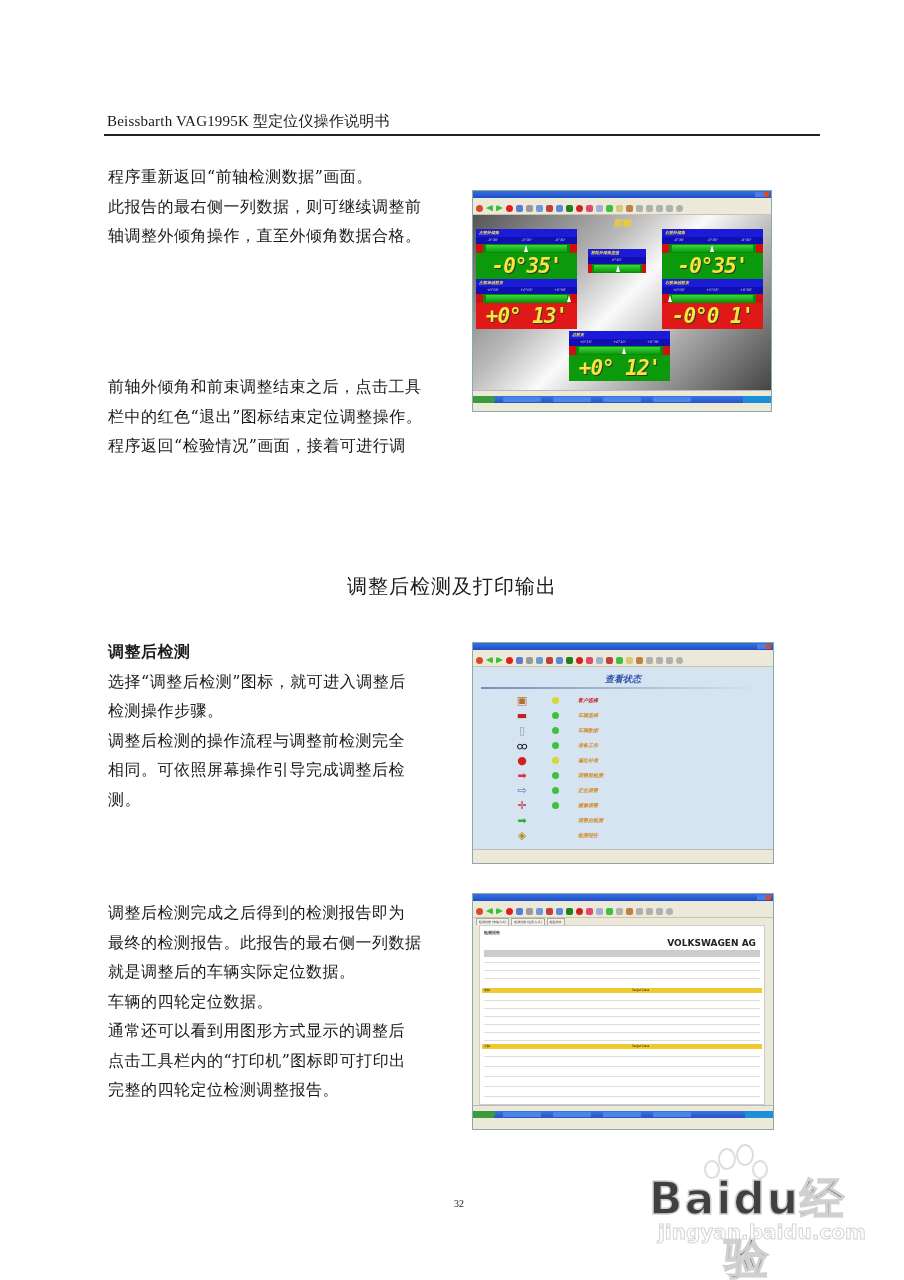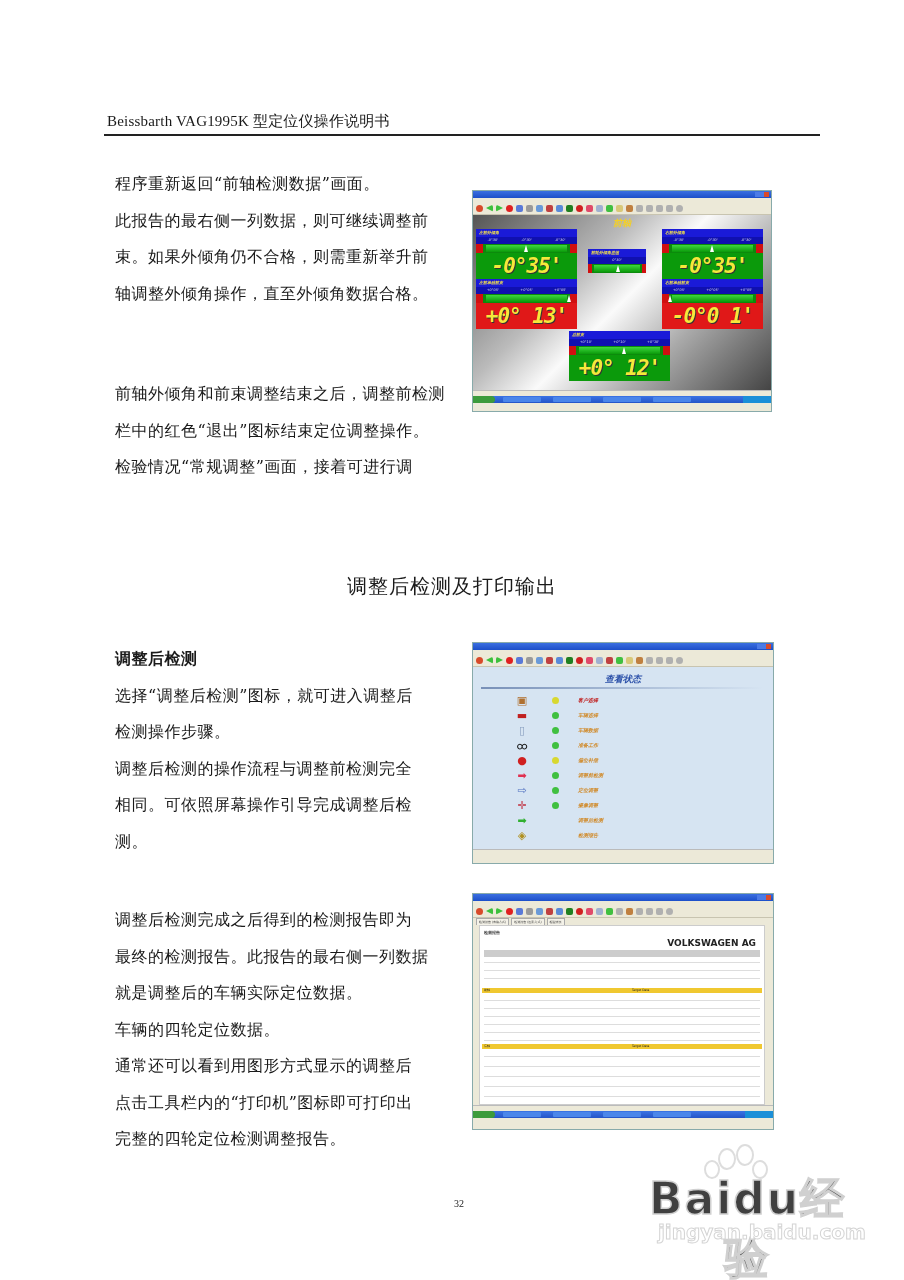--- a/index.html
+++ b/index.html
@@ -1,20 +1,20 @@
 <!DOCTYPE html>
 <html><head>
 <meta charset="utf-8">
 <style>
   html,body{margin:0;padding:0;background:#fff;}
   body{width:904px;height:1280px;position:relative;overflow:hidden;font-family:"DejaVu Serif","Liberation Serif",serif;color:#1a1a1a;}
   .hdr{position:absolute;left:107px;top:112px;font-size:15px;font-family:"Liberation Serif","DejaVu Serif",serif;letter-spacing:0.2px;}
   .hdr-line{position:absolute;left:104px;top:134px;width:716px;height:1.5px;background:#222;}
   .para{position:absolute;left:108px;width:345px;font-size:16px;line-height:29.5px;letter-spacing:0.5px;}
-  .para p{margin:7px;}
+  .para p{margin:0;}
   .sec-title{position:absolute;left:0;width:904px;top:573px;text-align:center;font-size:20px;font-family:"DejaVu Sans","Liberation Sans",sans-serif;letter-spacing:1px;}
   .sub-title{font-weight:bold;}
   .pageno{position:absolute;left:454px;top:1198px;font-size:10px;font-family:"Liberation Serif",serif;}
   .watermark{position:absolute;left:640px;top:1148px;width:215px;height:100px;color:#e8e8e8;}
   .wm-big{position:absolute;left:0;top:22px;font-size:44px;font-weight:bold;font-family:"DejaVu Sans",sans-serif;color:#404040;-webkit-text-stroke:1.5px #d0d0d0;letter-spacing:2px;text-align:center;}
   .wm-small{position:absolute;left:18px;top:72px;font-size:20px;font-weight:bold;font-family:"DejaVu Sans",sans-serif;color:#fff;-webkit-text-stroke:1px #d4d4d4;}
   .paw{position:absolute;border:2px solid #ddd;border-radius:50%;background:#fff;}
 
   
   .win{position:absolute;border:1px solid #8aa;background:#ece9d8;overflow:hidden;font-family:"DejaVu Sans",sans-serif;}
@@ -63,27 +63,26 @@
 </style>
 </head>
 <body>
 
 <div class="hdr">Beissbarth VAG1995K 型定位仪操作说明书</div>
 <div class="hdr-line"></div>
 
 <div class="para" style="top:162px;">
   <p>程序重新返回“前轴检测数据”画面。</p>
   <p>此报告的最右侧一列数据，则可继续调整前</p>
-  <p>束。如果外倾角仍不合格，则需重新举升前</p>
   <p>轴调整外倾角操作，直至外倾角数据合格。</p>
 </div>
 <div class="para" style="top:372px;">
-  <p>前轴外倾角和前束调整结束之后，调整前检测</p>
+  <p>前轴外倾角和前束调整结束之后，点击工具</p>
   <p>栏中的红色“退出”图标结束定位调整操作。</p>
-  <p>检验情况“常规调整”画面，接着可进行调</p>
+  <p>程序返回“检验情况”画面，接着可进行调</p>
 </div>
 
 <div class="win" style="left:472px;top:190px;width:298px;height:220px;">
   <div class="titlebar">
       <span class="ctl"></span>
     </div>
   <div class="menubar"></div>
   <div class="toolbar">
     <span class="tb" style="background:#d84a2a;border-radius:50%;"></span>
     <span class="tb" style="background:#3cc03c;clip-path:polygon(100% 0,0 50%,100% 100%);"></span>

